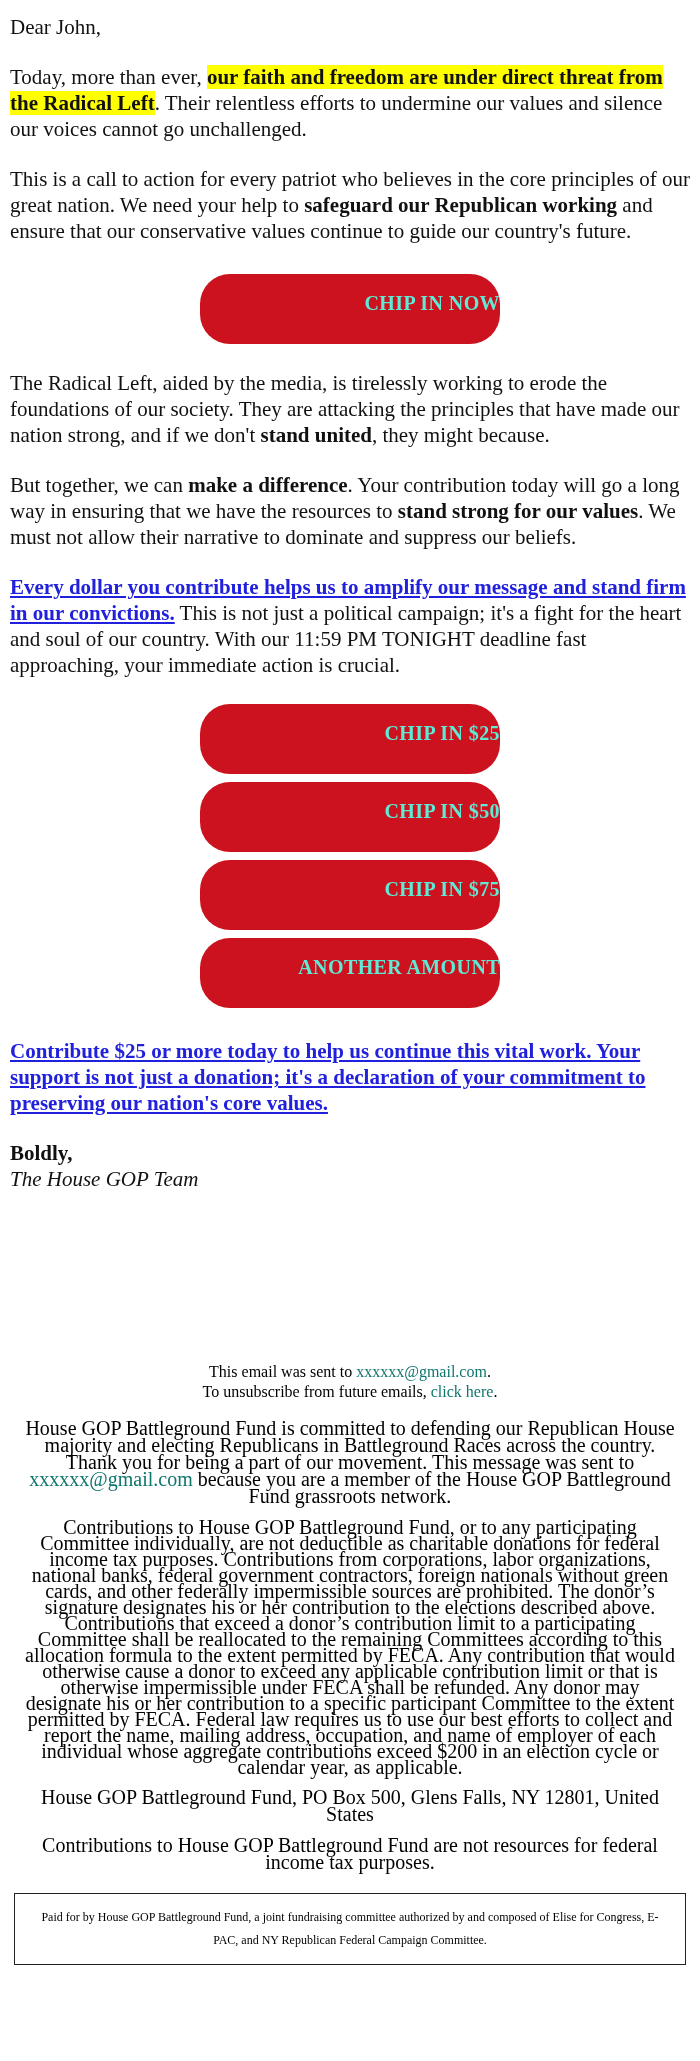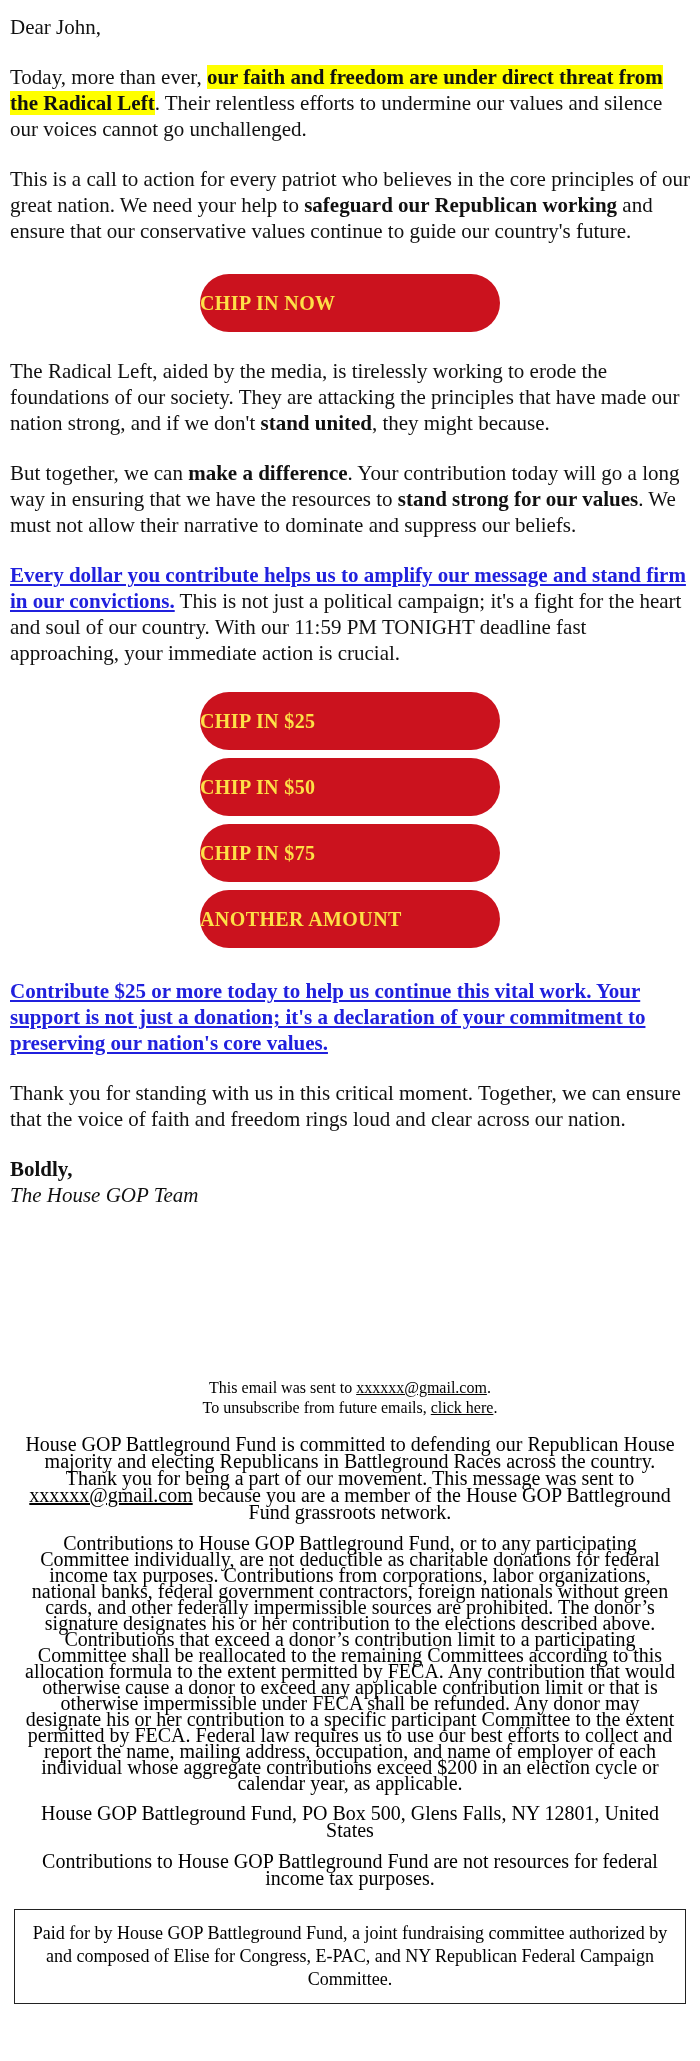--- a/index.html
+++ b/index.html
@@ -20,52 +20,52 @@
     color: #2020dd;
     font-weight: bold;
     text-decoration: underline;
     cursor: pointer;
   }
   .btn-wrap { text-align: center; margin: 26px 0; }
   .btn-wrap.first { margin: 30px 0 26px 0; }
   a.btn {
     display: block;
     width: 300px;
-    height: 58px;
+    height: 70px;
     margin: 0 auto;
     background: #cb121e;
-    color: #fde047;
+    color: #5eead4;
     border-radius: 30px;
     font-weight: bold;
     font-size: 20px;
     letter-spacing: 0.4px;
     line-height: 58px;
-    text-align: left;
+    text-align: right;
     text-decoration: none;
     cursor: pointer;
   }
   .btn-stack { margin: 26px 0 30px 0; }
   .btn-stack .btn { margin-bottom: 8px; }
   .btn-stack .btn:last-child { margin-bottom: 0; }
   .signature { margin: 24px 0 0 0; }
   .signature .closing { font-weight: bold; }
   .signature .team { font-style: italic; }
   .spacer { height: 146px; }
   .footer { text-align: center; color: #000000; }
-  .footer a { color: #000000; text-decoration: underline; cursor: pointer; }
+  .footer a { color: #0f766e; cursor: pointer; }
   .footer .sent-block { font-size: 16px; line-height: 20px; margin: 0 0 18px 0; }
   .footer .fine { font-size: 20px; line-height: 17px; margin: 0 auto 14px auto; max-width: 655px; }
   .footer .legal { line-height: 16px; }
   .footer .single { margin-bottom: 14px; }
   .footer .single.last { margin-bottom: 22px; }
   .paidfor-box {
     border: 1px solid #222222;
     margin: 0 4px;
     padding: 12px 16px;
-    font-size: 18px;
+    font-size: 12px;
     line-height: 23px;
     text-align: center;
   }
 </style>
 </head>
 <body>
 
 <div class="page">
 
   <div class="body-copy">
@@ -88,21 +88,20 @@
 
     <div class="btn-stack">
       <a class="btn">CHIP IN $25</a>
       <a class="btn">CHIP IN $50</a>
       <a class="btn">CHIP IN $75</a>
       <a class="btn">ANOTHER AMOUNT</a>
     </div>
 
     <p><a class="textlink">Contribute $25 or more today to help us continue this vital work. Your support is not just a donation; it's a declaration of your commitment to preserving our nation's core values.</a></p>
 
-    <p>Thank you for standing with us in this critical moment. Together, we can ensure that the voice of faith and freedom rings loud and clear across our nation.</p>
 
     <p class="signature"><span class="closing">Boldly,</span><br><span class="team">The House GOP Team</span></p>
 
   </div>
 
   <div class="spacer"></div>
 
   <div class="footer">
 
     <div class="sent-block">

